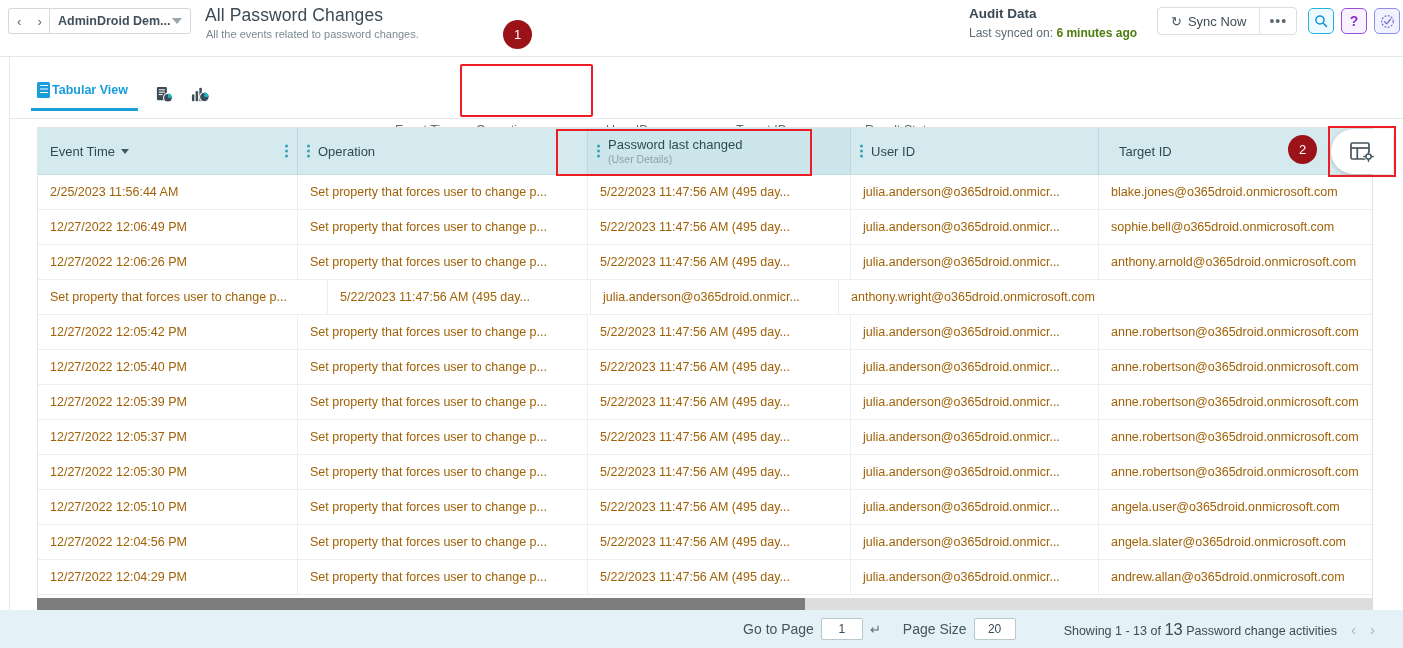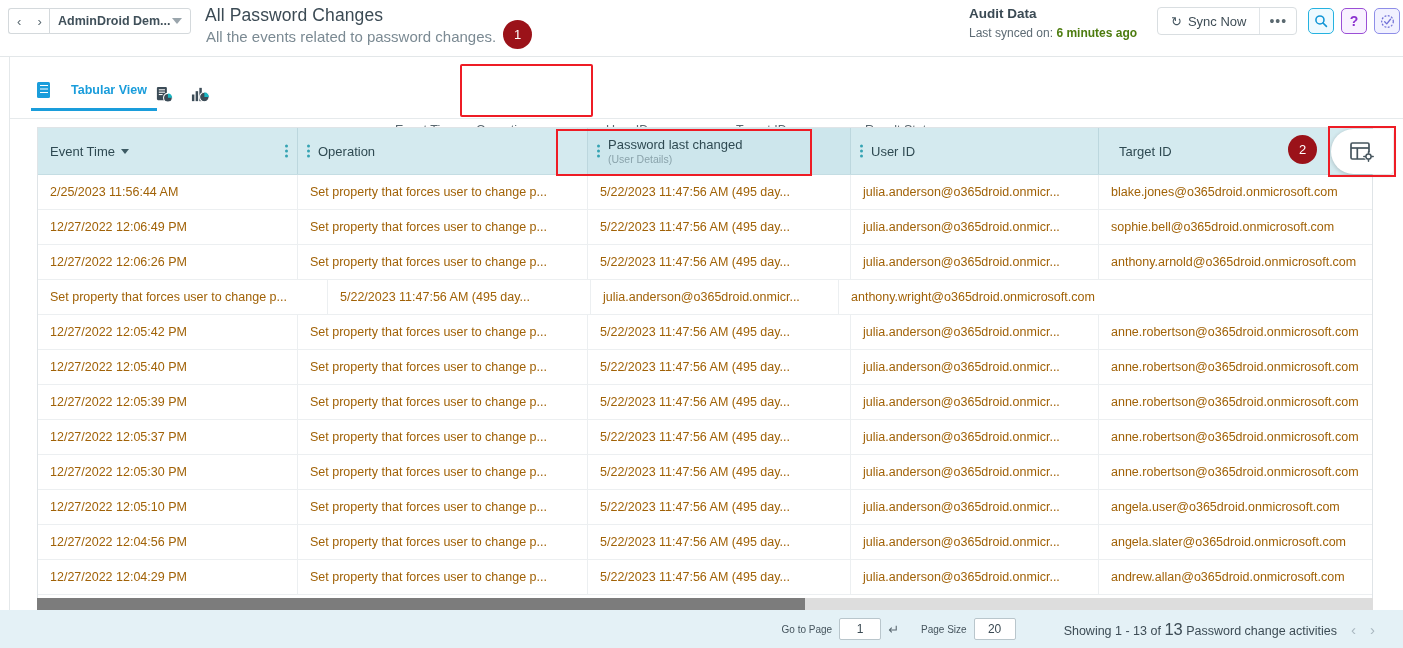--- a/index.html
+++ b/index.html
@@ -40,21 +40,21 @@
   .caret-dn {
     width: 0; height: 0; border-left: 5px solid transparent;
     border-right: 5px solid transparent; border-top: 6px solid #9aa5ac;
   }
   .page-title {
     position: absolute; left: 205px; top: 5px;
     font-size: 17.5px; color: #3b4a54; font-weight: 400; letter-spacing: .1px;
   }
   .page-sub {
     position: absolute; left: 206px; top: 28px;
-    font-size: 15px; color: #7b8a93;
+    font-size: 11px; color: #7b8a93;
   }
   .badge-1 {
     position: absolute; left: 503px; top: 20px;
     width: 29px; height: 29px; border-radius: 50%;
     background: #9b1219; color: #fff; font-size: 13px;
     display: flex; align-items: center; justify-content: center;
   }
   .audit-title {
     position: absolute; left: 969px; top: 6px;
     font-size: 13.5px; color: #3b4a54; font-weight: bold;
@@ -89,21 +89,21 @@
   .iconsq.clock { left: 1374px; border: 1.4px solid #8e8ee8;
     background: #f1f1ff; color: #6f6fd6; }
 
   
   .toolbar {
     position: absolute; left: 10px; top: 57px; width: 1393px; height: 62px;
     background: #ffffff; border-bottom: 1px solid #e6eaec;
   }
   .tab-tabular {
     position: absolute; left: 21px; top: 20px; height: 34px;
-    display: flex; align-items: center; gap: 21px;
+    display: flex; align-items: center; gap: 2px;
     border-bottom: 3px solid #1a9ddb; padding: 0 10px 6px 6px;
   }
   .tab-tabular .t { font-size: 12.5px; color: #1a9ddb; font-weight: bold; }
   .icon-doc {
     width: 13px; height: 16px; background: #1a9ddb; border-radius: 1.5px;
     position: relative;
   }
   .icon-doc:after {
     content: ""; position: absolute; left: 2.5px; top: 3px;
     width: 8px; height: 1.5px; background: #fff;
@@ -254,21 +254,21 @@
     width: 768px; height: 12px; background: #7c7c7c;
   }
 
   
   .footer {
     position: absolute; left: 37px; top: 610px;
     width: 1366px; height: 38px; background: #e4f1f6;
     display: flex; align-items: center; justify-content: flex-end;
     padding-right: 28px; gap: 0;
   }
-  .footer .f-lbl { font-size: 10px; color: #46555e; }
+  .footer .f-lbl { font-size: 14px; color: #46555e; }
   .pg-input {
     width: 42px; height: 22px; border: 1px solid #b9c6cc; background: #fff;
     border-radius: 2px; font-size: 12px; color: #3b4a53;
     display: flex; align-items: center; justify-content: center;
     margin: 0 7px;
   }
   .enter-key { font-size: 13px; color: #5c6a72; margin-right: 22px; }
   .showing { font-size: 12.5px; color: #3d4c55; margin-left: 41px; }
   .showing .big { font-size: 16.5px; }
   .pgarrow { color: #a8b7bf; font-size: 15px; margin-left: 14px; }

